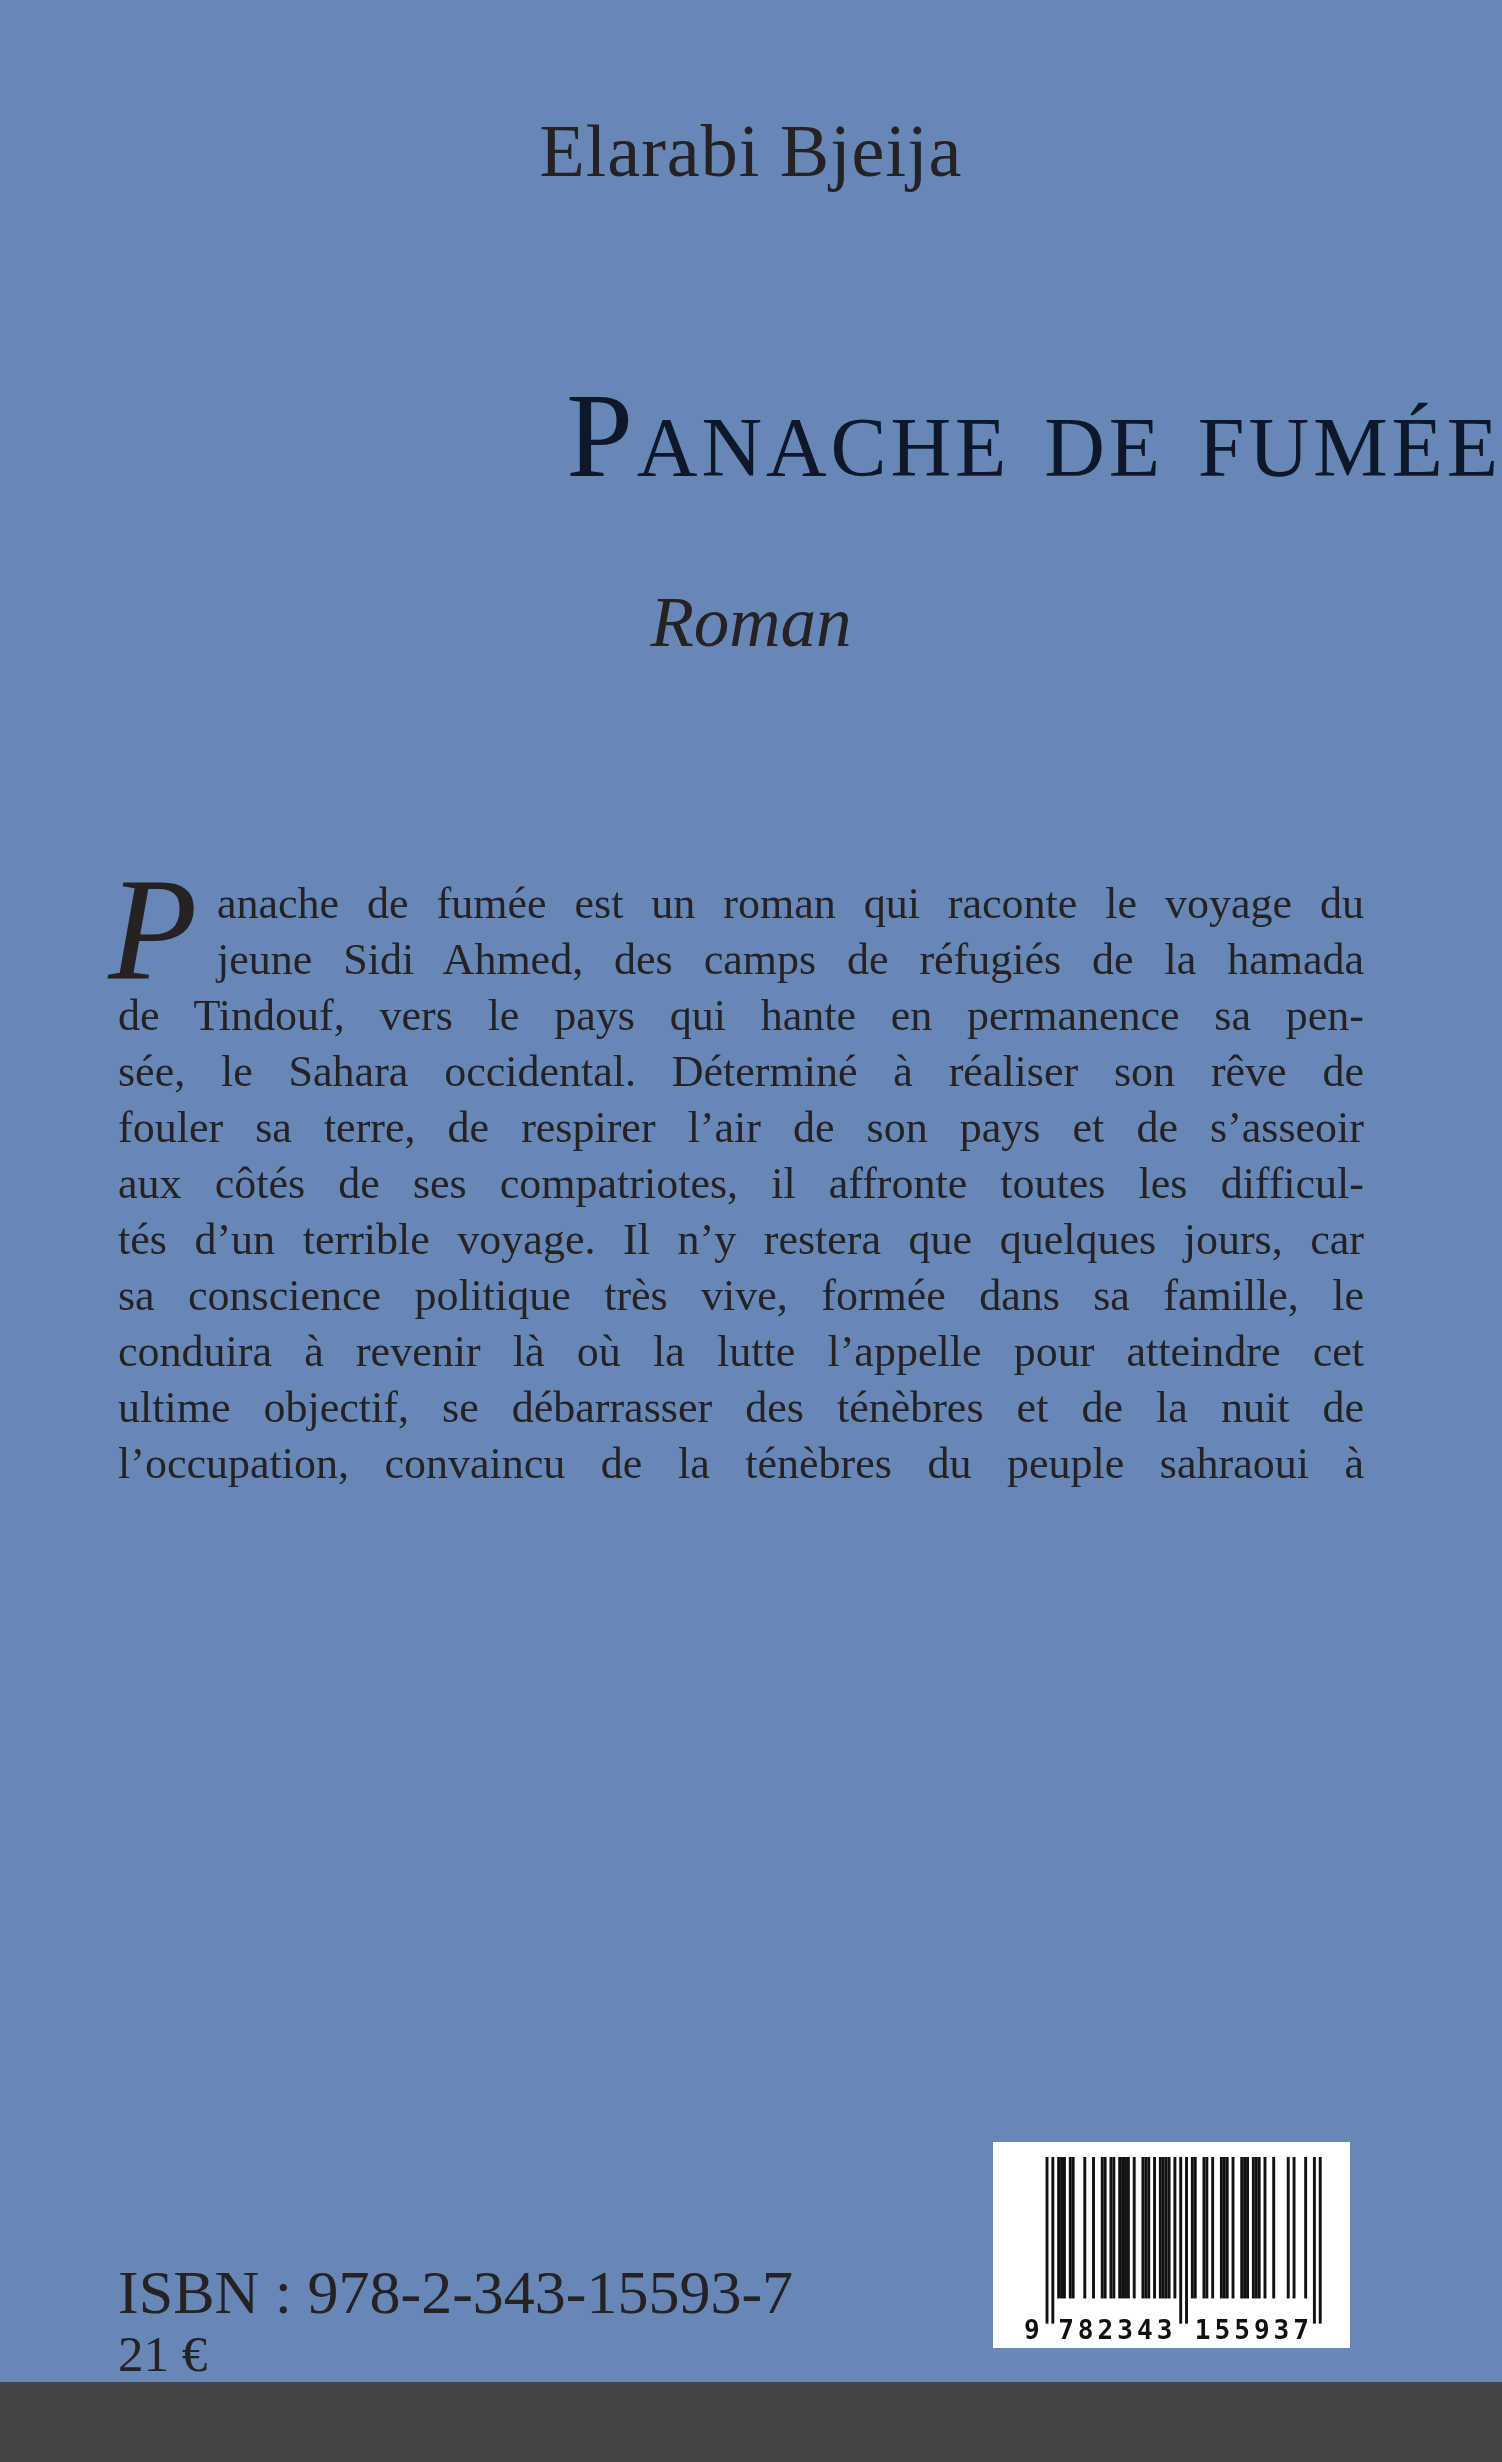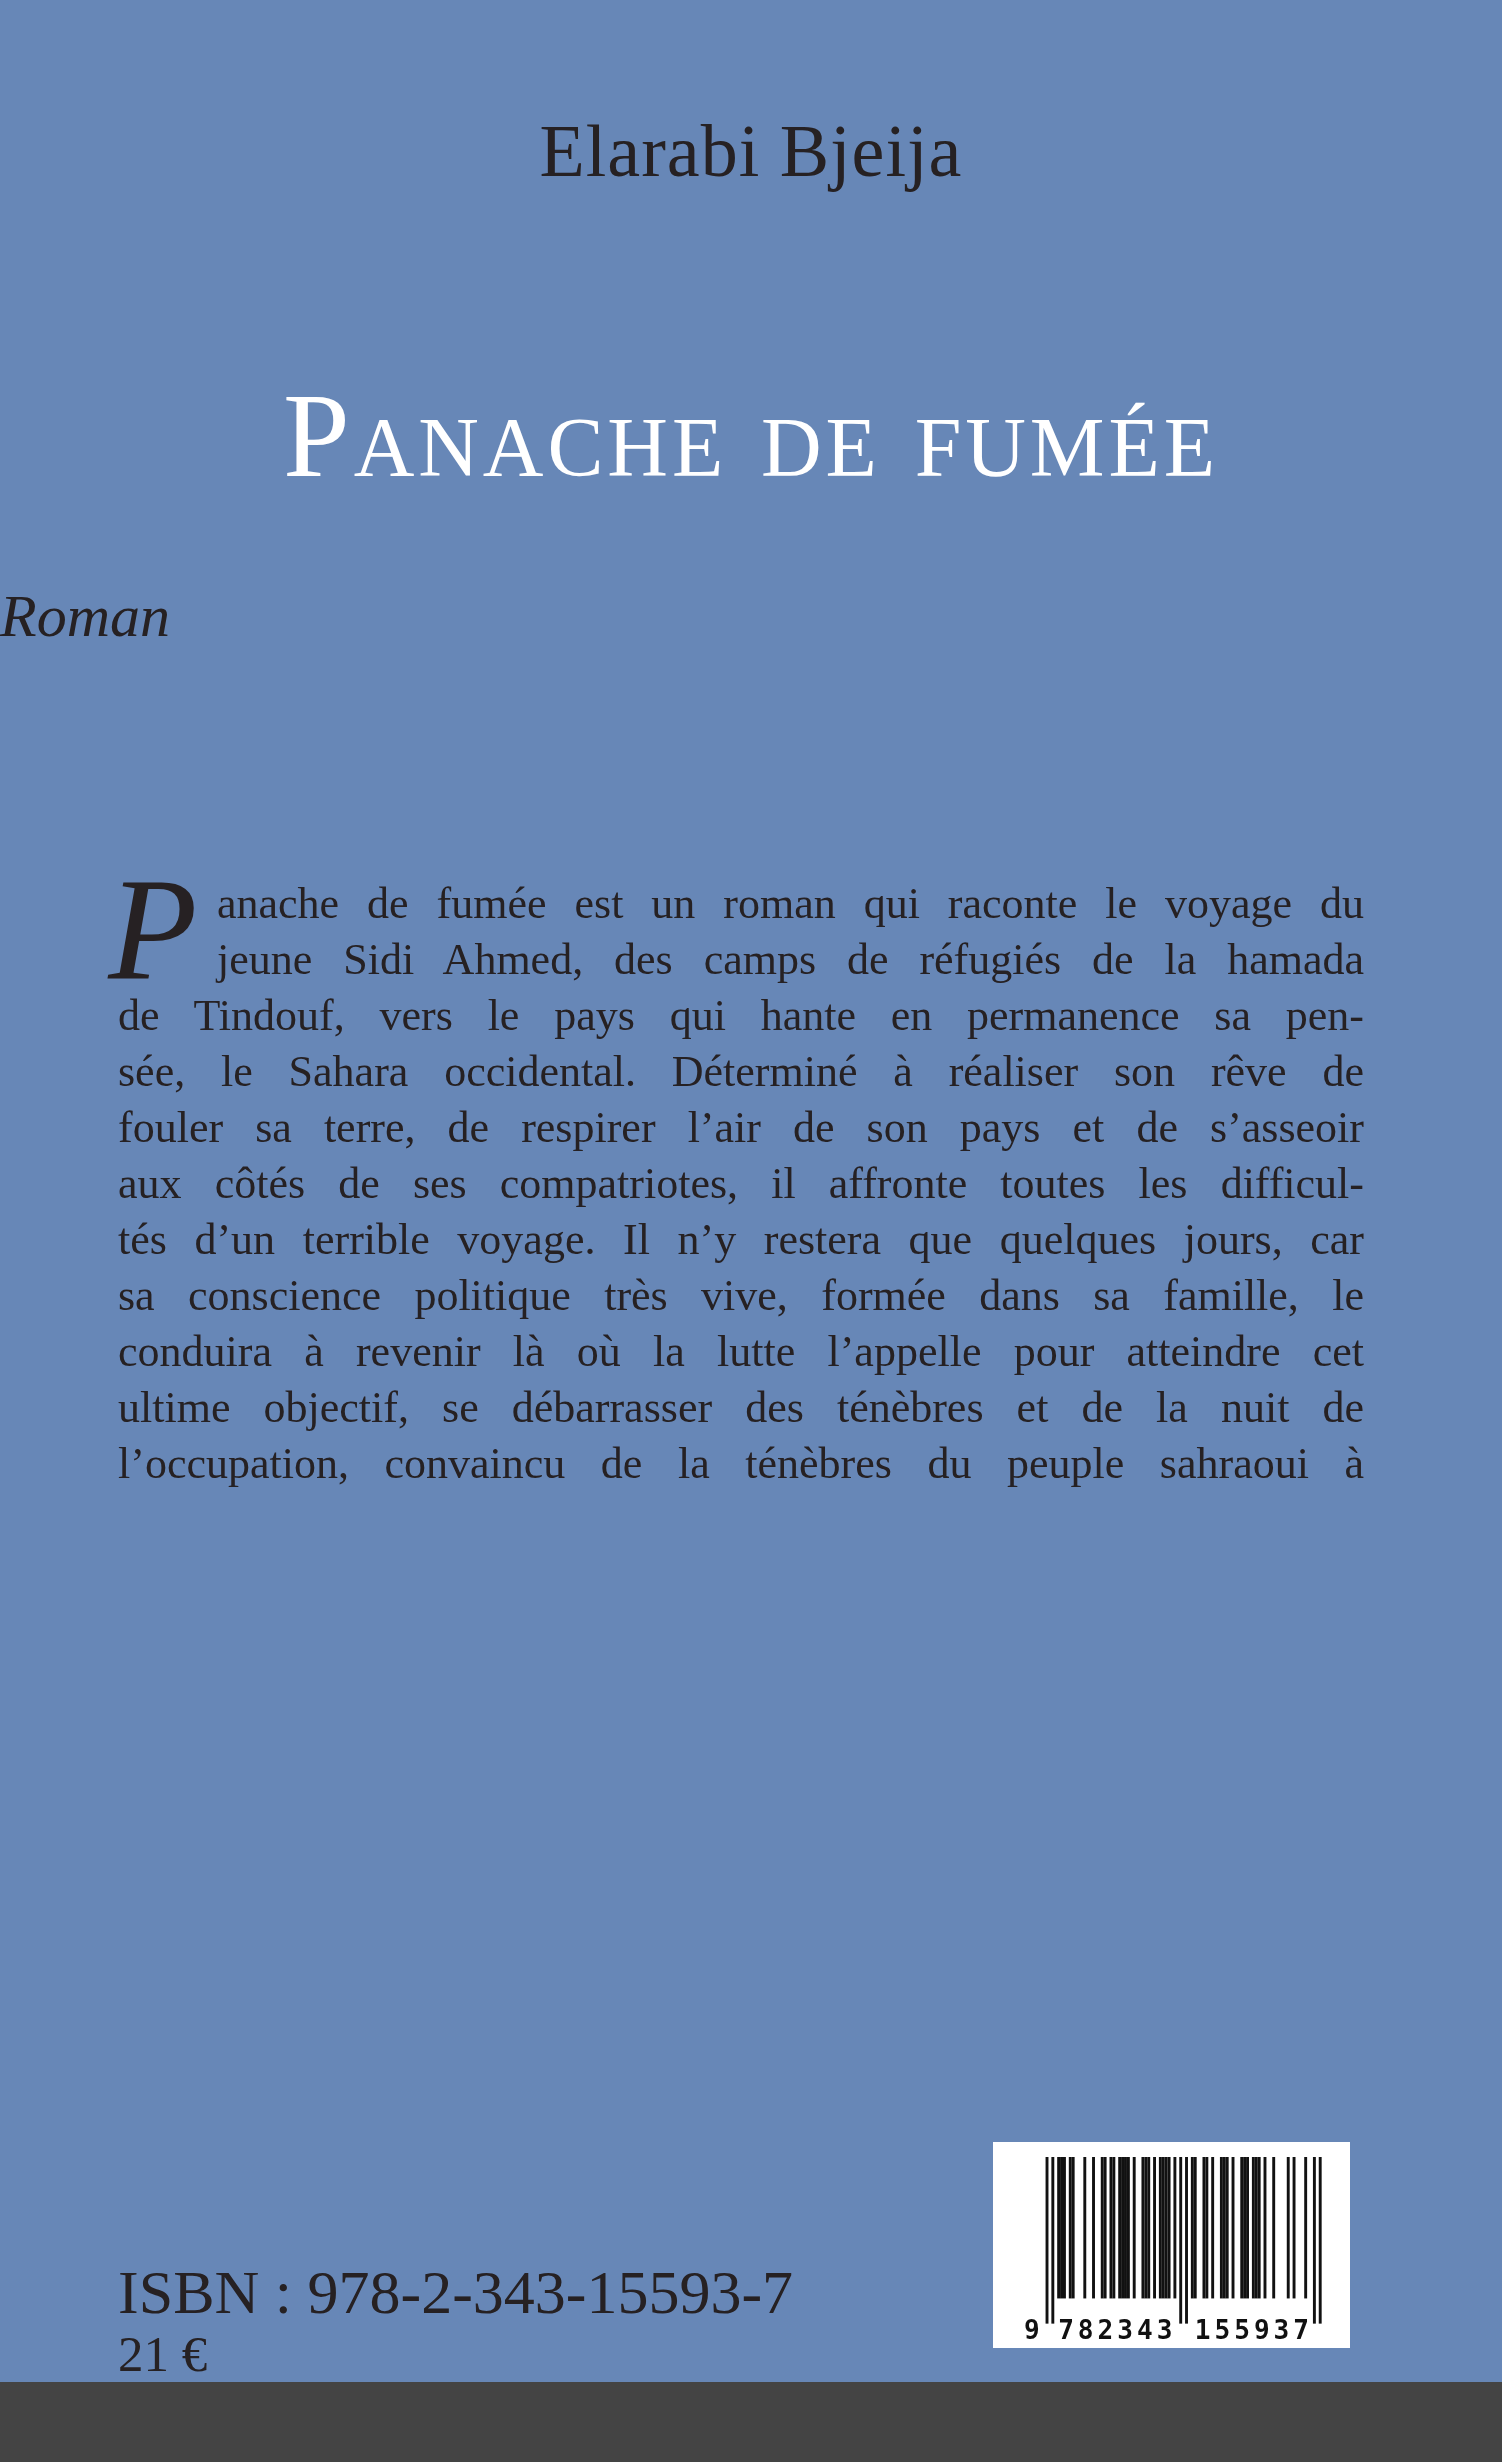--- a/index.html
+++ b/index.html
@@ -15,31 +15,32 @@
   .author {
     position: absolute;
     top: 109px; left: 0; width: 100%;
     text-align: center;
     font-size: 74px;
     letter-spacing: 1px;
   }
   .title {
     position: absolute;
     top: 367px; left: 0; width: 100%;
-    text-align: center;
+    text-align: right;
     font-variant: small-caps;
     font-size: 120px;
     letter-spacing: 3.9px;
-    color: #ffffff;
+    color: #0f172a;
   }
   .subtitle {
     position: absolute;
     top: 582px; left: 0; width: 100%;
+    text-align: center;
     font-style: italic;
-    font-size: 60px;
+    font-size: 71px;
   }
   .synopsis {
     position: absolute;
     left: 118px; top: 876px;
     width: 1246px;
     font-size: 44px;
   }
   .syn-line {
     height: 56px;
     line-height: 56px;

